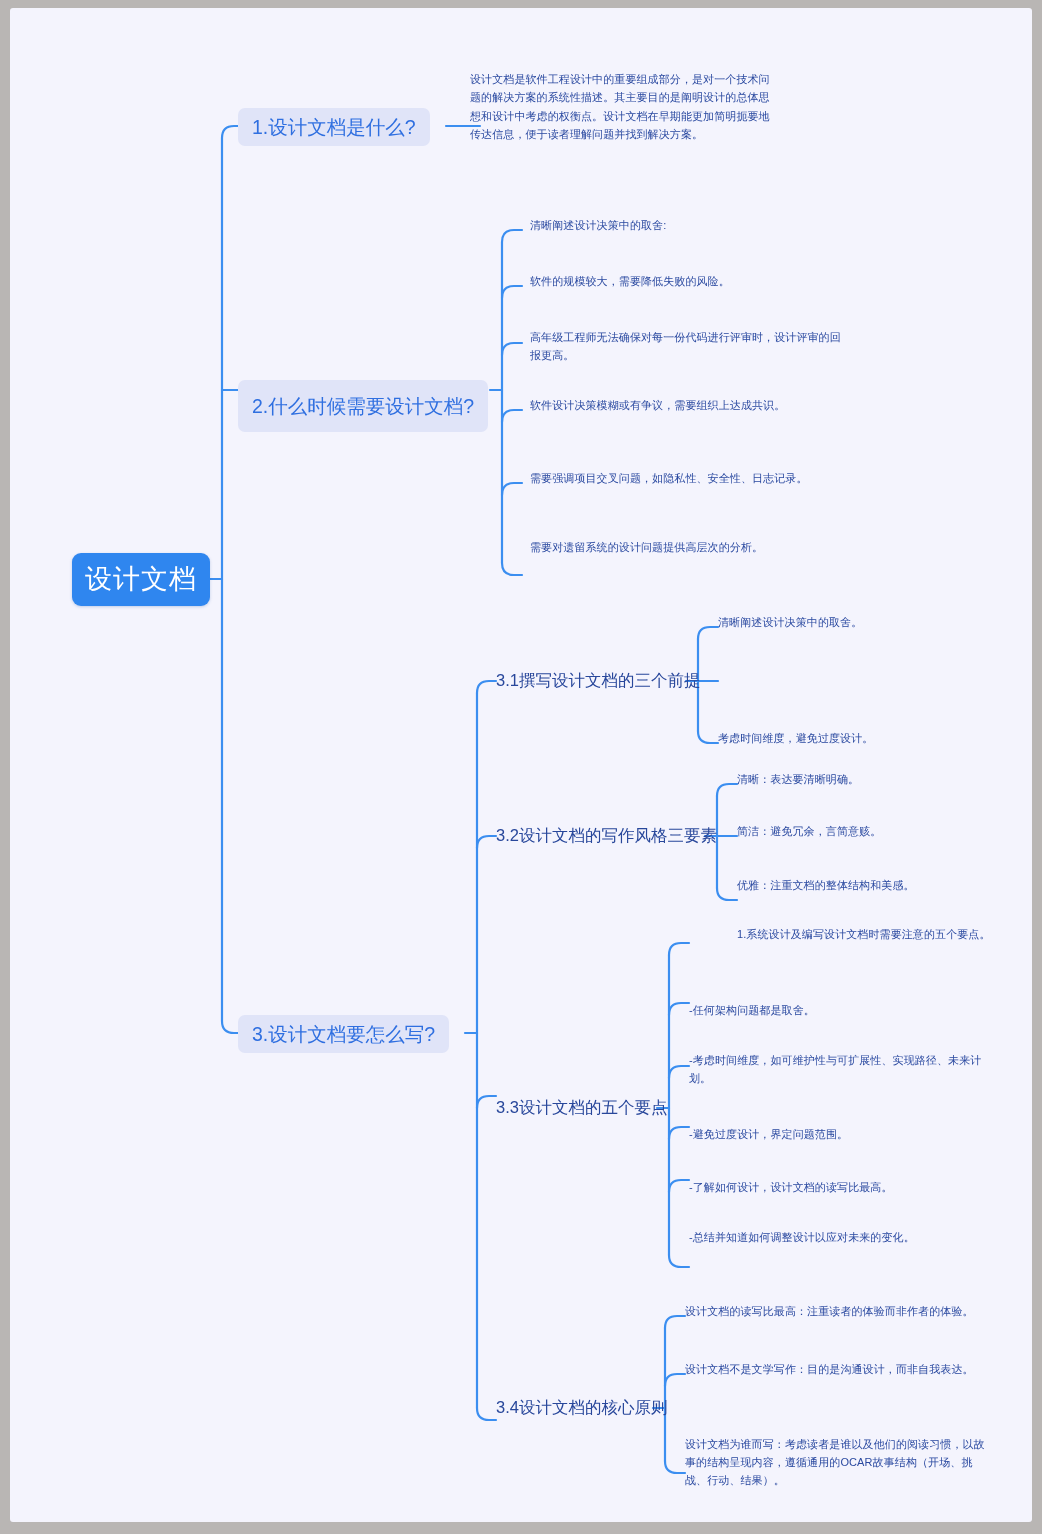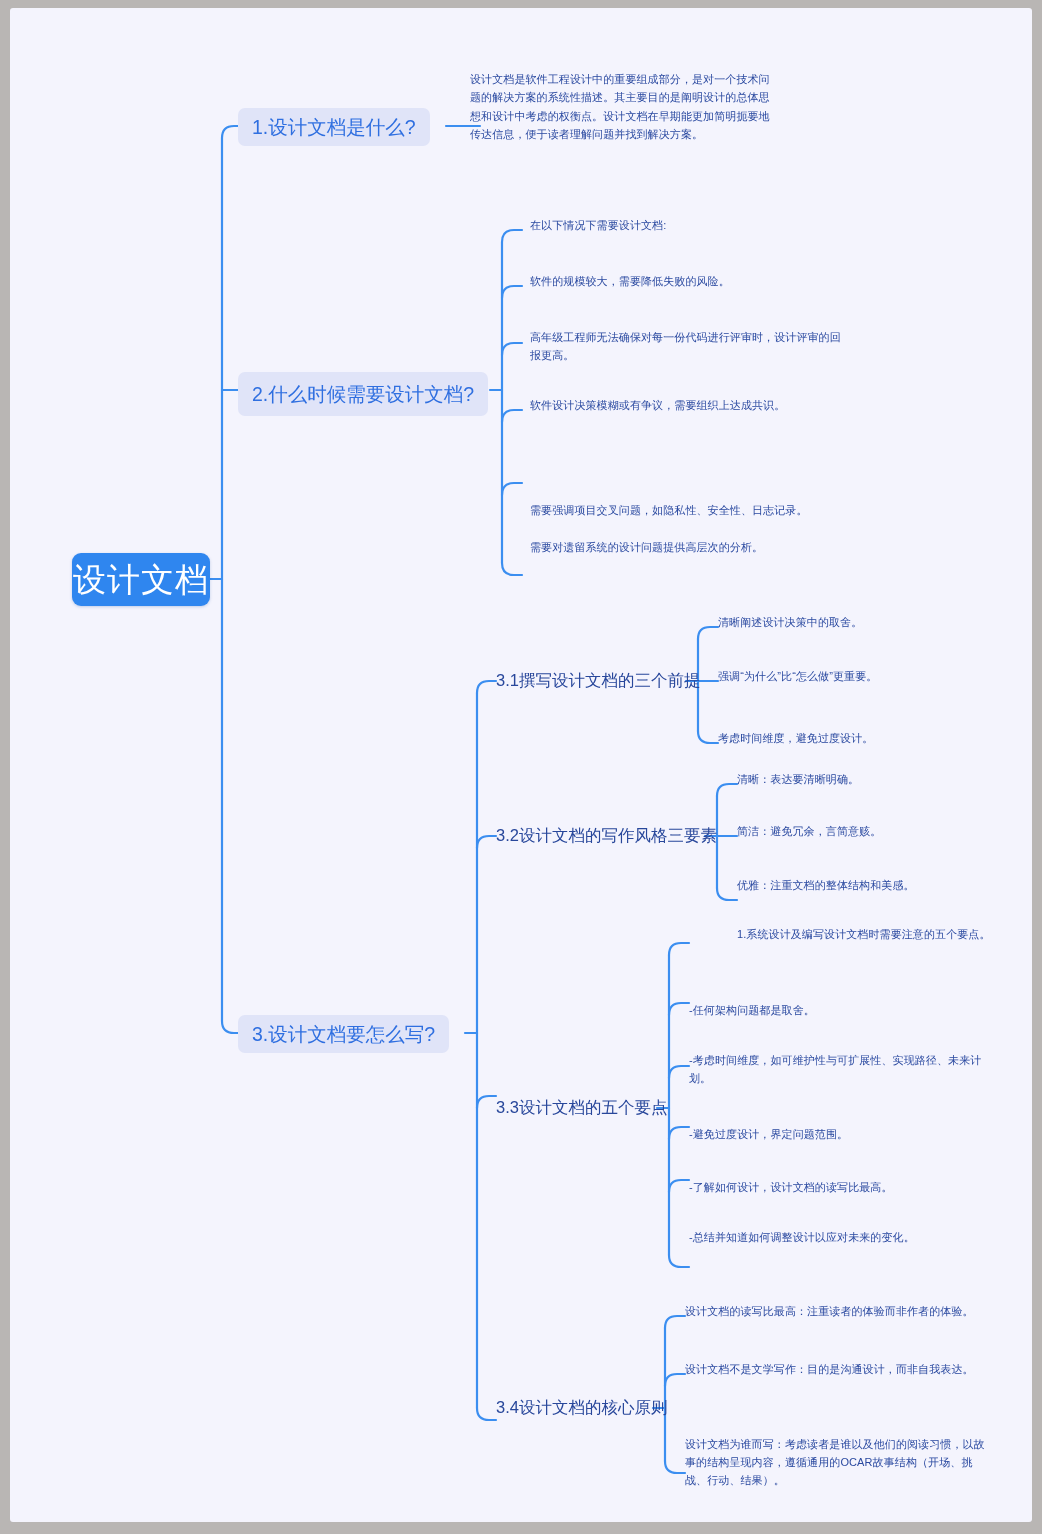--- a/index.html
+++ b/index.html
@@ -48,21 +48,21 @@
   
   .node {
     position: absolute;
     box-sizing: border-box;
   }
 
   .root-node {
     background: #2f86ef;
     color: #ffffff;
     border-radius: 9px;
-    font-size: 33px;
+    font-size: 27px;
     line-height: 1.2;
     letter-spacing: 1px;
     display: flex;
     align-items: center;
     justify-content: center;
     box-shadow: 0 1px 3px rgba(40,90,170,0.25);
   }
 
   .l1-node {
     background: #e0e4f8;
@@ -163,52 +163,51 @@
   </svg>
 
   <div class="node root-node" style="left:62px; top:545px; width:138px; height:53px;">
     <span>设计文档</span>
   </div>
 
   <div class="node l1-node" style="left:228px; top:100px; height:38px;">
     <span>1.设计文档是什么?</span>
   </div>
 
-  <div class="node l1-node" style="left:228px; top:364px; height:44px;">
+  <div class="node l1-node" style="left:228px; top:372px; height:52px;">
     <span>2.什么时候需要设计文档?</span>
   </div>
 
   <div class="node l1-node" style="left:228px; top:1007px; height:38px;">
     <span>3.设计文档要怎么写?</span>
   </div>
 
   <div class="node leaf para" style="left:460px; top:62px; width:305px;">设计文档是软件工程设计中的重要组成部分，是对一个技术问题的解决方案的系统性描述。其主要目的是阐明设计的总体思想和设计中考虑的权衡点。设计文档在早期能更加简明扼要地传达信息，便于读者理解问题并找到解决方案。</div>
 
-  <div class="node leaf" style="left:520px; top:209px; width:330px;">在以下情况下需要设计文档:</div>
+  <div class="node leaf" style="left:520px; top:209px; width:330px;">清晰阐述设计决策中的取舍:</div>
 
   <div class="node leaf" style="left:520px; top:265px; width:330px;">软件的规模较大，需要降低失败的风险。</div>
 
   <div class="node leaf" style="left:520px; top:321px; width:320px;">高年级工程师无法确保对每一份代码进行评审时，设计评审的回报更高。</div>
 
   <div class="node leaf" style="left:520px; top:389px; width:320px;">软件设计决策模糊或有争议，需要组织上达成共识。</div>
 
-  <div class="node leaf" style="left:520px; top:462px; width:320px;margin-top:32px;">需要强调项目交叉问题，如隐私性、安全性、日志记录。</div>
+  <div class="node leaf" style="left:520px; top:462px; width:320px;">需要强调项目交叉问题，如隐私性、安全性、日志记录。</div>
 
   <div class="node leaf" style="left:520px; top:531px; width:318px;">需要对遗留系统的设计问题提供高层次的分析。</div>
 
   <div class="node l2-label" style="left:486px; top:660px; height:26px;">3.1撰写设计文档的三个前提</div>
 
   <div class="node l2-label" style="left:486px; top:815px; height:26px;">3.2设计文档的写作风格三要素</div>
 
   <div class="node l2-label" style="left:486px; top:1087px; height:26px;">3.3设计文档的五个要点</div>
 
   <div class="node l2-label" style="left:486px; top:1387px; height:26px;">3.4设计文档的核心原则</div>
 
   <div class="node leaf" style="left:708px; top:606px; width:300px;">清晰阐述设计决策中的取舍。</div>
-  <div class="node leaf" style="left:708px; top:660px; width:300px;">强调“为什么”比“怎么做”更重要。</div>
   <div class="node leaf" style="left:708px; top:722px; width:300px;">考虑时间维度，避免过度设计。</div>
 
   <div class="node leaf" style="left:727px; top:763px; width:290px;">清晰：表达要清晰明确。</div>
   <div class="node leaf" style="left:727px; top:815px; width:290px;">简洁：避免冗余，言简意赅。</div>
   <div class="node leaf" style="left:727px; top:869px; width:290px;">优雅：注重文档的整体结构和美感。</div>
 
   <div class="node leaf" style="left:679px; top:918px; width:300px;margin-left:48px;">1.系统设计及编写设计文档时需要注意的五个要点。</div>
   <div class="node leaf" style="left:679px; top:994px; width:300px;">-任何架构问题都是取舍。</div>
   <div class="node leaf" style="left:679px; top:1044px; width:295px;">-考虑时间维度，如可维护性与可扩展性、实现路径、未来计划。</div>
   <div class="node leaf" style="left:679px; top:1118px; width:300px;">-避免过度设计，界定问题范围。</div>

